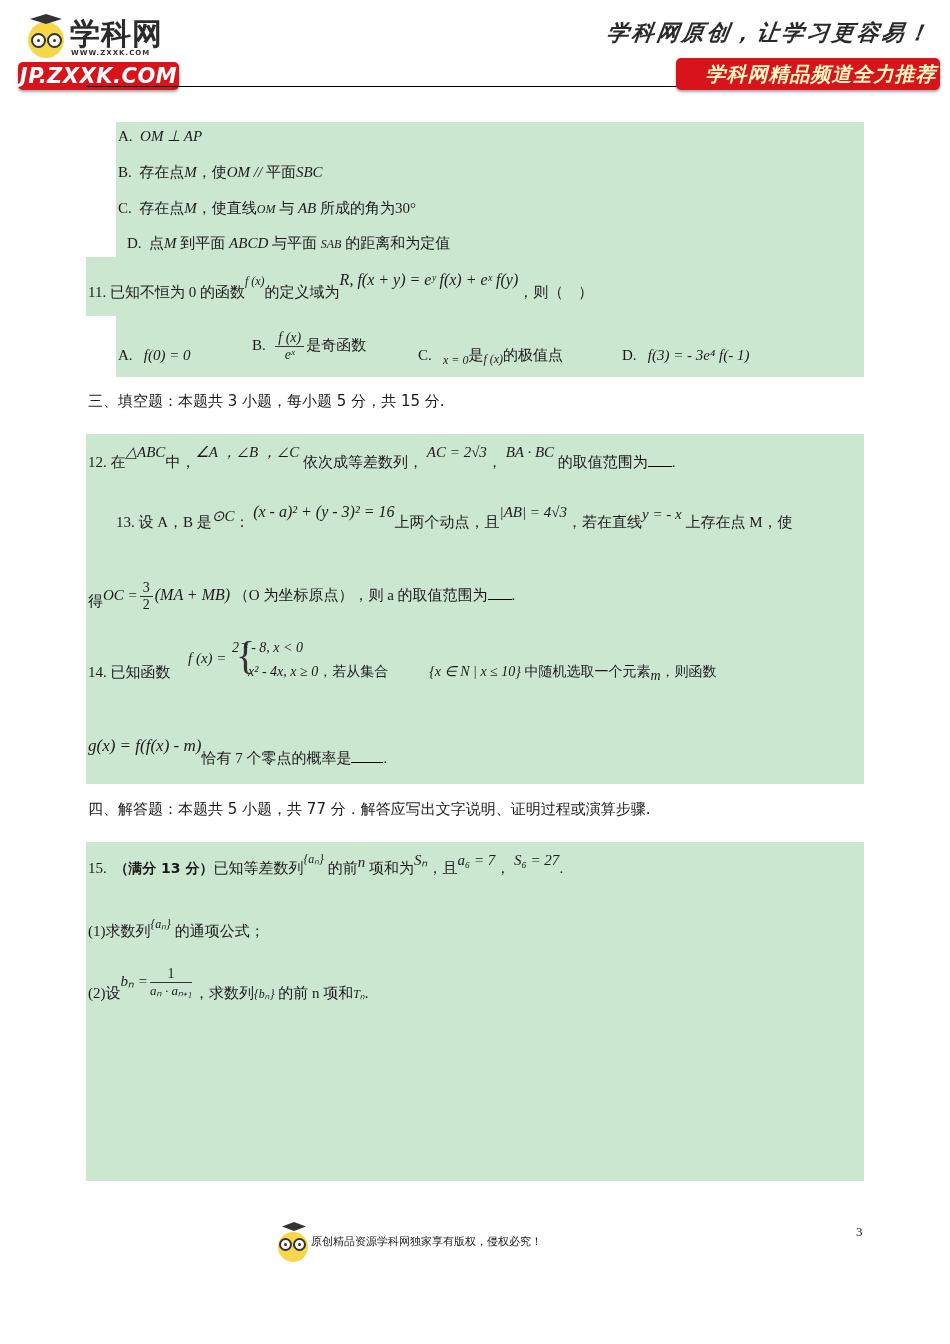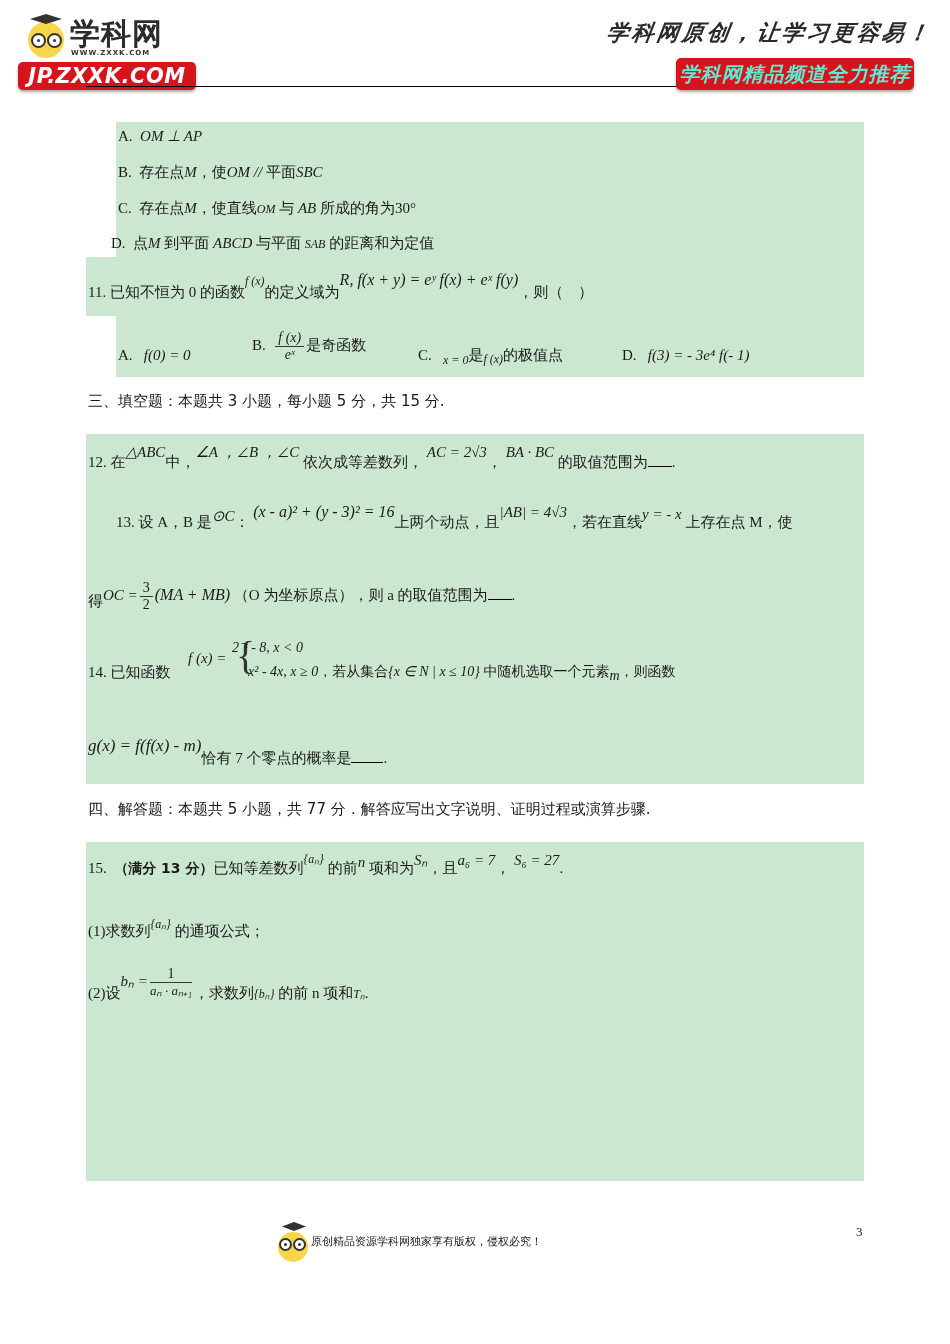--- a/index.html
+++ b/index.html
@@ -10,29 +10,29 @@
   .logo-face { position:absolute; left:28px; top:22px; width:36px; height:36px; border-radius:50%;
                background:#f7d64a; }
   .logo-cap { position:absolute; left:30px; top:14px; width:32px; height:10px; background:#333;
               clip-path: polygon(50% 0, 100% 50%, 50% 100%, 0 50%); }
   .glass { position:absolute; width:11px; height:11px; border:2px solid #333; border-radius:50%; background:#fff; top:33px; }
   .glass .dot { position:absolute; width:3px; height:3px; background:#333; border-radius:50%; left:4px; top:4px; }
   .logo-text { position:absolute; left:70px; top:14px; font-family:"DejaVu Sans", sans-serif; font-weight:bold;
                font-size:30px; color:#2b2b2b; letter-spacing:1px; }
   .logo-url { position:absolute; left:71px; top:49px; font-family:"DejaVu Sans", sans-serif; font-weight:bold;
               font-size:7px; color:#333; letter-spacing:1px; }
-  .jp-badge { position:absolute; left:18px; top:62px; width:178px; height:28px; background:#d7141c;
+  .jp-badge { position:absolute; left:18px; top:62px; width:161px; height:28px; background:#d7141c;
               border-radius:5px; box-shadow:0 2px 3px rgba(0,0,0,0.35); color:#fff; font-family:"DejaVu Sans", sans-serif;
               font-weight:bold; font-style:italic; font-size:21px; line-height:28px; text-align:center; letter-spacing:0.5px; }
   .header-line { position:absolute; left:86px; top:86px; width:780px; height:1px; background:#000; }
   .slogan { position:absolute; right:18px; top:18px; font-family:"DejaVu Serif", serif; font-style:italic; font-weight:bold;
             font-size:22px; color:#2a2a2a; letter-spacing:3px; transform:skewX(-8deg); }
   .red-banner { position:absolute; left:676px; top:58px; width:238px; height:32px; background:#d7141c; border-radius:5px;
-                box-shadow:0 2px 3px rgba(0,0,0,0.35); color:#5eead4; font-family:"DejaVu Sans", sans-serif; font-weight:bold;
-                font-style:italic; font-size:20px; line-height:32px; text-align:center; letter-spacing:1px; }
+                box-shadow:0 2px 3px rgba(0,0,0,0.35); color:#fef9c3; font-family:"DejaVu Sans", sans-serif; font-weight:bold;
+                font-style:italic; font-size:20px; line-height:32px; text-align:center; letter-spacing:1px;padding-left:26px; }
   
   .green { position:absolute; background:#cce7d0; }
   
   .line { position:absolute; font-size:15px; white-space:nowrap; line-height:20px; }
   .m { font-style:italic; font-family:"Liberation Serif", serif; }
   .small { font-size:12px; }
   .frac { display:inline-block; vertical-align:middle; text-align:center; margin:0 2px; }
   .frac .num { display:block; border-bottom:1px solid #333; padding:0 3px; line-height:16px; font-size:14px; }
   .frac .den { display:block; line-height:16px; font-size:14px; }
   .section { position:absolute; font-size:15px; font-family:"DejaVu Sans", sans-serif; white-space:nowrap; }
@@ -67,21 +67,21 @@
 
 <div class="line" style="left:118px; top:126px;">
   <span>A.</span>&nbsp;&nbsp;<span class="m">OM ⊥ AP</span>
 </div>
 <div class="line" style="left:118px; top:162px;">
   <span>B.</span>&nbsp;&nbsp;<span>存在点</span><span class="m">M</span><span>，使</span><span class="m">OM // </span><span>平面</span><span class="m">SBC</span>
 </div>
 <div class="line" style="left:118px; top:198px;text-align:center;">
   <span>C.</span>&nbsp;&nbsp;<span>存在点</span><span class="m">M</span><span>，使直线</span><span class="m small">OM</span><span> 与 </span><span class="m">AB</span><span> 所成的角为</span><span>30°</span>
 </div>
-<div class="line" style="left:111px; top:233px;">
+<div class="line" style="left:127px; top:233px;">
   <span>D.</span>&nbsp;&nbsp;<span>点</span><span class="m">M</span><span> 到平面 </span><span class="m">ABCD</span><span> 与平面 </span><span class="m small">SAB</span><span> 的距离和为定值</span>
 </div>
 
 <div class="line" style="left:88px; top:282px;">
   <span>11.</span>&nbsp;<span>已知不恒为 0 的函数</span><span class="m small" style="position:relative; top:-12px;">f (x)</span><span>的定义域为</span><span class="m" style="position:relative; top:-12px; font-size:16px;">R, f(x + y) = eʸ f(x) + eˣ f(y)</span><span>，则（　）</span>
 </div>
 <div class="line" style="left:118px; top:345px;">
   <span>A.</span>&nbsp;&nbsp;&nbsp;<span class="m">f(0) = 0</span>
 </div>
 <div class="line" style="left:252px; top:330px; line-height:normal;">
@@ -111,21 +111,21 @@
 
 <div class="line" style="left:88px; top:662px;">
   <span>14.</span>&nbsp;<span>已知函数</span>
 </div>
 <div class="line" style="left:188px; top:648px;">
   <span class="m">f (x) =</span>
 </div>
 <div class="abs" style="left:236px; top:636px; font-size:40px; line-height:40px; color:#333;">{</div>
 <div class="line" style="left:232px; top:638px; font-size:14px;"><span class="m">2⁻ˣ - 8, x &lt; 0</span></div>
 <div class="line" style="left:248px; top:662px; font-size:14px;">
-  <span class="m">x² - 4x, x ≥ 0</span><span>，若从集合</span><span class="m" style="font-size:14px;">{x ∈ N | x ≤ 10}</span>&nbsp;<span>中随机选取一个元素</span><span class="m" style="position:relative; top:4px;">m</span><span>，则函数</span>
+  <span class="m">x² - 4x, x ≥ 0</span><span>，若从集合</span><span class="m" style="font-size:14px;margin-left:41px;">{x ∈ N | x ≤ 10}</span>&nbsp;<span>中随机选取一个元素</span><span class="m" style="position:relative; top:4px;">m</span><span>，则函数</span>
 </div>
 <div class="line" style="left:88px; top:736px; line-height:normal;">
   <span class="m" style="font-size:17px;">g(x) = f(f(x) - m)</span><span style="position:relative; top:12px;"><span>恰有 7 个零点的概率是</span><span class="blank blank-w"></span><span>.</span></span>
 </div>
 
 <div class="section" style="left:88px; top:800px;">四、解答题：本题共 5 小题，共 77 分．解答应写出文字说明、证明过程或演算步骤.</div>
 
 <div class="green" style="left:86px; top:842px; width:778px; height:339px;"></div>
 
 <div class="line" style="left:88px; top:858px;">

